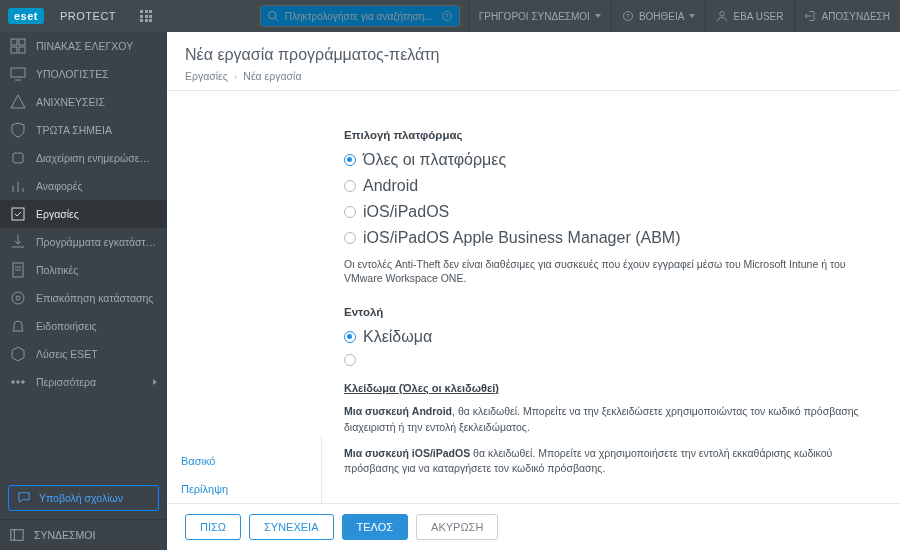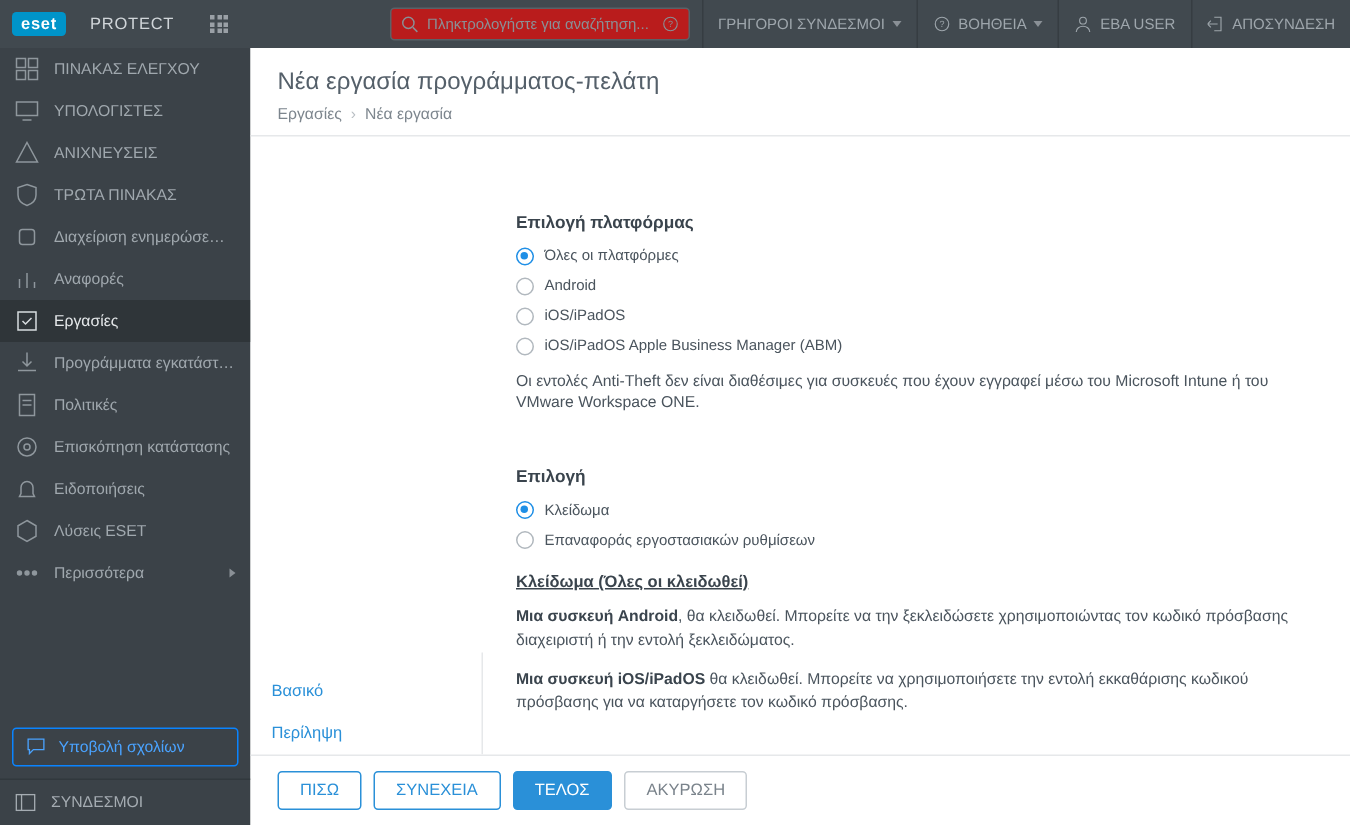--- a/index.html
+++ b/index.html
@@ -6,21 +6,21 @@
 body { width: 900px; height: 550px; overflow: hidden; background: #fff; }
 
 .topbar { height: 32px; background: #41494f; display: flex; align-items: center; color: #b8c0c6; font-size: 11px; }
 .logo-area { display: flex; align-items: center; padding: 0 8px; gap: 16px; }
 .logo-eset { background: #0094c9; color: #fff; font-weight: bold; padding: 2px 6px; border-radius: 3px; font-size: 11px; letter-spacing: 0.5px; }
 .logo-text { color: #d0d5d9; font-size: 11px; letter-spacing: 0.5px; }
 .apps-icon { margin-left: 8px; cursor: pointer; }
 .apps-grid { display: grid; grid-template-columns: repeat(3, 3px); grid-template-rows: repeat(3, 3px); gap: 1.5px; }
 .apps-grid div { background: #9aa0a6; }
 .search-wrap { margin-left: auto; margin-right: 8px; }
-.search-box { display: flex; align-items: center; background: #b91c1c; border: 1px solid #5a6268; border-radius: 3px; height: 22px; width: 200px; padding: 0 6px; gap: 6px; }
+.search-box { display: flex; align-items: center; background: #0369a1; border: 1px solid #5a6268; border-radius: 3px; height: 22px; width: 200px; padding: 0 6px; gap: 6px; }
 .search-box input { background: transparent; border: none; outline: none; color: #cfd4d8; font-size: 10px; flex: 1; }
 .search-box input::placeholder { color: #8a9096; }
 .top-link { padding: 12px 10px; height: 32px; display: flex; align-items: center; gap: 5px; border-left: 1px solid #363d42; cursor: pointer; font-size: 10px; color: #9ea6ac; }
 .caret-down { width: 0; height: 0; border-left: 3px solid transparent; border-right: 3px solid transparent; border-top: 4px solid #8a9096; }
 
 .body-row { display: flex; height: 518px; }
 
 .sidebar { width: 167px; background: #3b4248; color: #aab1b6; display: flex; flex-direction: column; font-size: 11px; }
 .side-item { display: flex; align-items: center; gap: 10px; height: 28px; padding: 0 10px; cursor: pointer; color: #a0a8ae; }
 .side-item.active { background: #2f3539; color: #e6e9eb; }
@@ -44,22 +44,22 @@
 .wizard-nav { width: 155px; border-right: 1px solid #e6e8ea; padding-top: 12px; }
 .wiz-item { padding: 8px 14px; font-size: 11px; color: #2a90d8; cursor: pointer; }
 .wiz-item.active { background: #e4f1fb; color: #2a90d8; }
 
 .form-area { flex: 1; padding: 16px 22px; overflow-y: auto; font-size: 11px; color: #4a545d; }
 .section-title { font-weight: bold; font-size: 11.5px; margin-bottom: 10px; color: #3a444d; }
 .radio-row { display: flex; align-items: center; gap: 7px; margin-bottom: 8px; cursor: pointer; }
 .radio { width: 12px; height: 12px; border-radius: 50%; border: 1.5px solid #b1b8be; flex-shrink: 0; position: relative; }
 .radio.checked { border-color: #1f8fe6; }
 .radio.checked::after { content: ''; position: absolute; top: 2px; left: 2px; width: 5px; height: 5px; border-radius: 50%; background: #1f8fe6; }
-.radio-label { font-size: 10px; color: #4a545d; }
-.note { font-size: 10.5px; color: #4a545d; margin-top: 10px; margin-bottom: 36px; line-height: 1.4; }
+.radio-label { font-size: 16px; color: #4a545d; }
+.note { font-size: 10.5px; color: #4a545d; margin-top: 10px; margin-bottom: 20px; line-height: 1.4; }
 .subhead { font-weight: bold; text-decoration: underline; font-size: 11px; margin: 16px 0 10px; color: #3a444d; }
 .para { font-size: 10.5px; line-height: 1.5; margin-bottom: 10px; color: #4a545d; }
 .para b { color: #3a444d; }
 
 .footer-bar { border-top: 1px solid #e6e8ea; padding: 10px 18px; display: flex; gap: 8px; }
 .btn { padding: 6px 14px; font-size: 11px; border-radius: 3px; cursor: pointer; border: 1px solid; }
 .btn-outline { background: #fff; border-color: #2a90d8; color: #2a90d8; }
 .btn-primary { background: #2a90d8; border-color: #2a90d8; color: #fff; }
 .btn-muted { background: #fff; border-color: #c8ced3; color: #7a838b; }
 
@@ -155,21 +155,21 @@
           </svg>
         </span>
       <span class="label">ΑΝΙΧΝΕΥΣΕΙΣ</span>
     </div>
     <div class="side-item">
       <span class="side-icon">
           <svg width="16" height="16" viewBox="0 0 16 16">
             <path d="M8 1l6 2v5c0 4-3 6-6 7-3-1-6-3-6-7V3z"></path>
           </svg>
         </span>
-      <span class="label">ΤΡΩΤΑ ΠΙΝΑΚΑΣ</span>
+      <span class="label">ΤΡΩΤΑ ΣΗΜΕΙΑ</span>
     </div>
     <div class="side-item">
       <span class="side-icon">
           <svg width="16" height="16" viewBox="0 0 16 16">
             <rect x="3" y="3" width="10" height="10" rx="2"></rect>
           </svg>
         </span>
       <span class="label">Διαχείριση ενημερώσεων κ...</span>
     </div>
     <div class="side-item">
@@ -292,28 +292,27 @@
         <div class="radio-row">
           <span class="radio"></span>
           <span class="radio-label">iOS/iPadOS</span>
         </div>
         <div class="radio-row">
           <span class="radio"></span>
           <span class="radio-label">iOS/iPadOS Apple Business Manager (ABM)</span>
         </div>
         <div class="note">Οι εντολές Anti-Theft δεν είναι διαθέσιμες για συσκευές που έχουν εγγραφεί μέσω του Microsoft Intune ή του VMware Workspace ONE.</div>
 
-        <div class="section-title">Επιλογή</div>
+        <div class="section-title">Εντολή</div>
         <div class="radio-row">
           <span class="radio checked"></span>
           <span class="radio-label">Κλείδωμα</span>
         </div>
         <div class="radio-row">
           <span class="radio"></span>
-          <span class="radio-label">Επαναφοράς εργοστασιακών ρυθμίσεων</span>
         </div>
 
         <div class="subhead">Κλείδωμα (Όλες οι κλειδωθεί)</div>
         <div class="para">
           <b>Μια συσκευή Android</b><span>, θα κλειδωθεί. Μπορείτε να την ξεκλειδώσετε χρησιμοποιώντας τον κωδικό πρόσβασης διαχειριστή ή την εντολή ξεκλειδώματος.</span>
         </div>
         <div class="para">
           <b>Μια συσκευή iOS/iPadOS</b><span> θα κλειδωθεί. Μπορείτε να χρησιμοποιήσετε την εντολή εκκαθάρισης κωδικού πρόσβασης για να καταργήσετε τον κωδικό πρόσβασης.</span>
         </div>
       </div>

